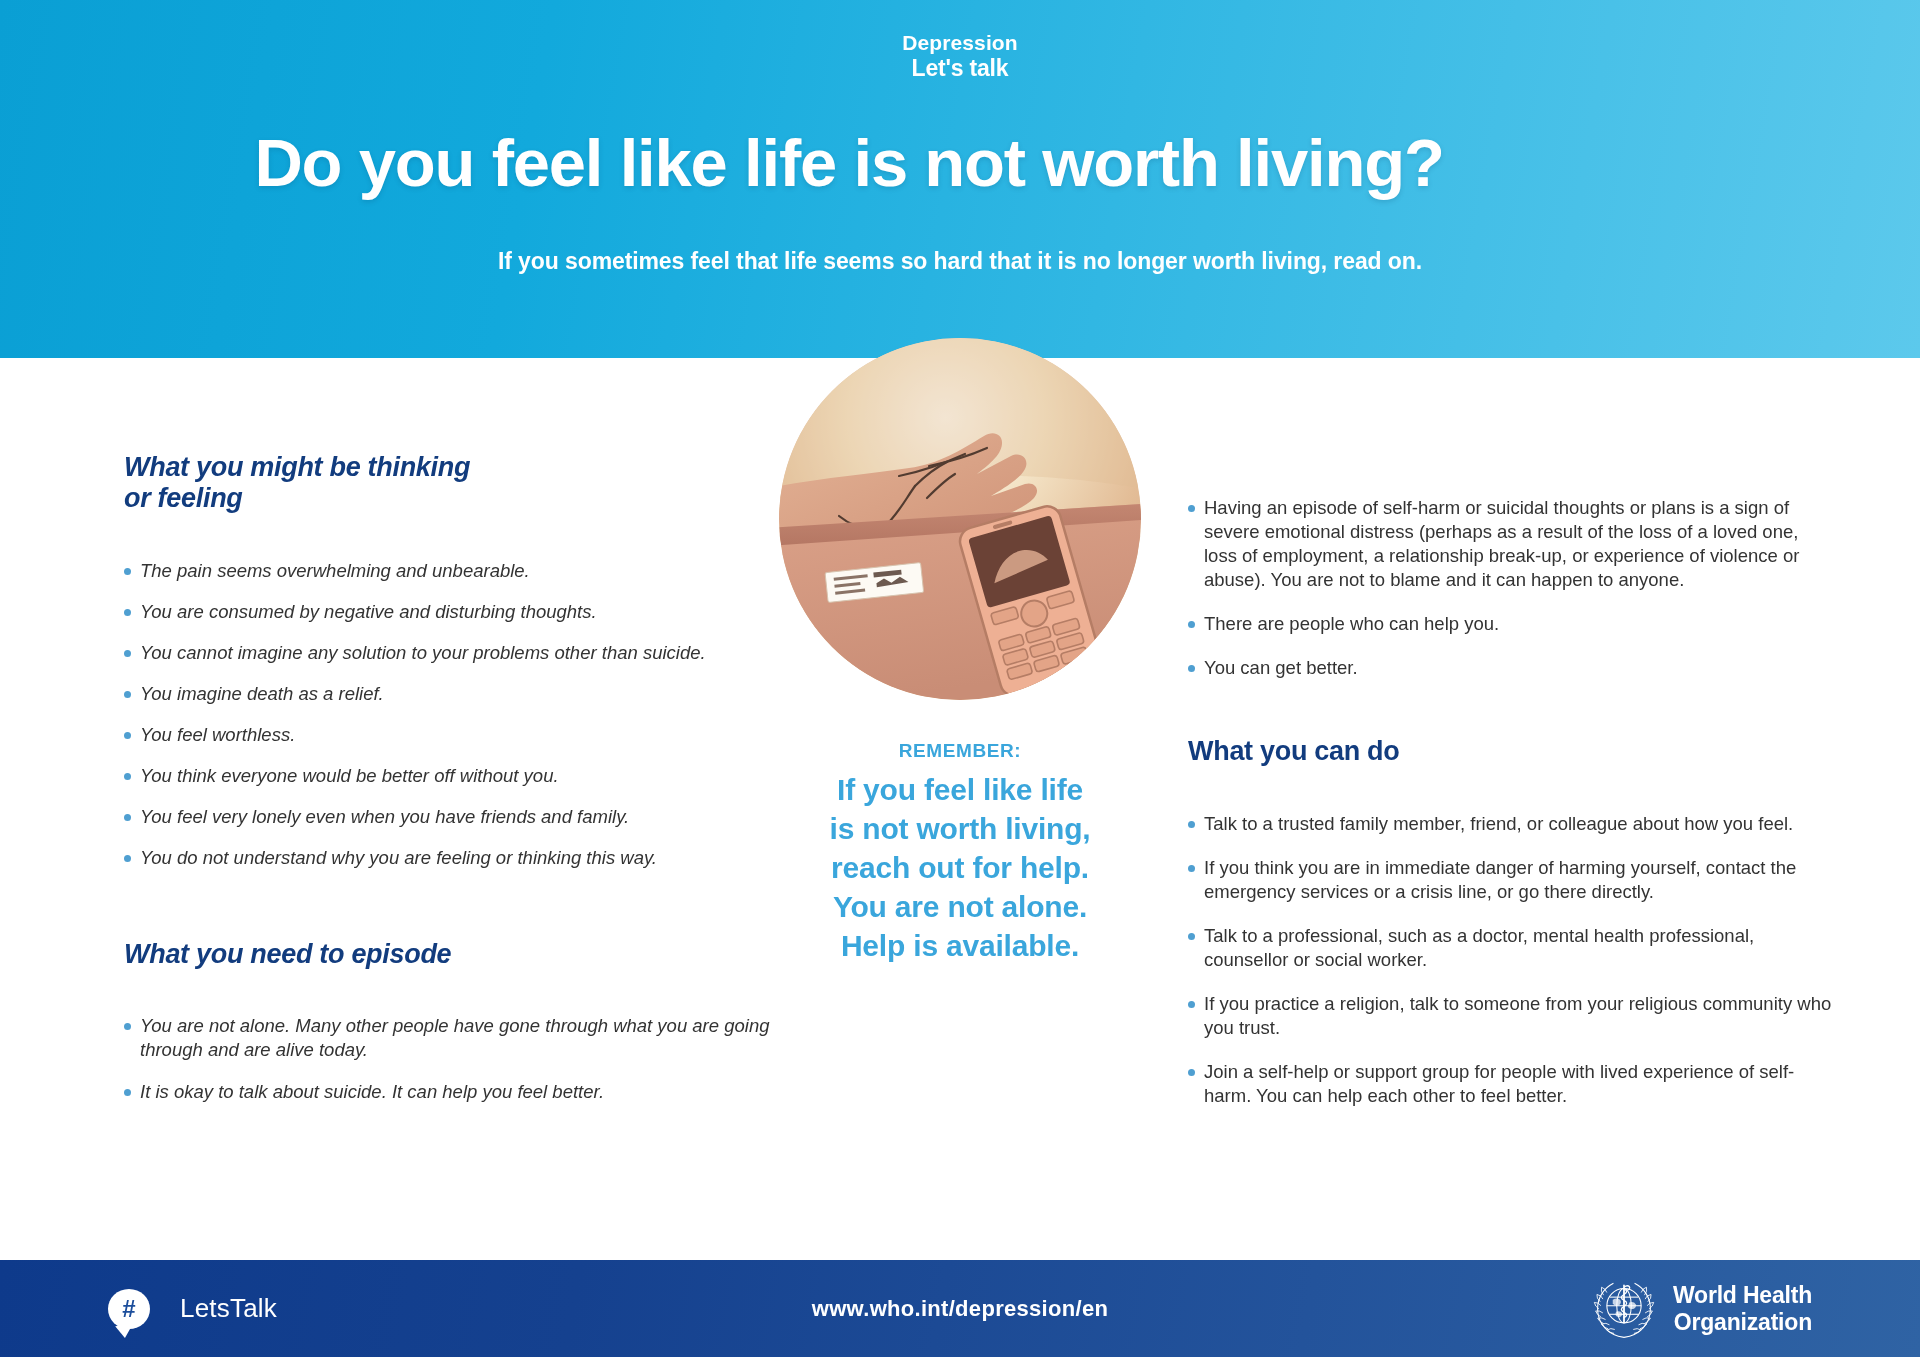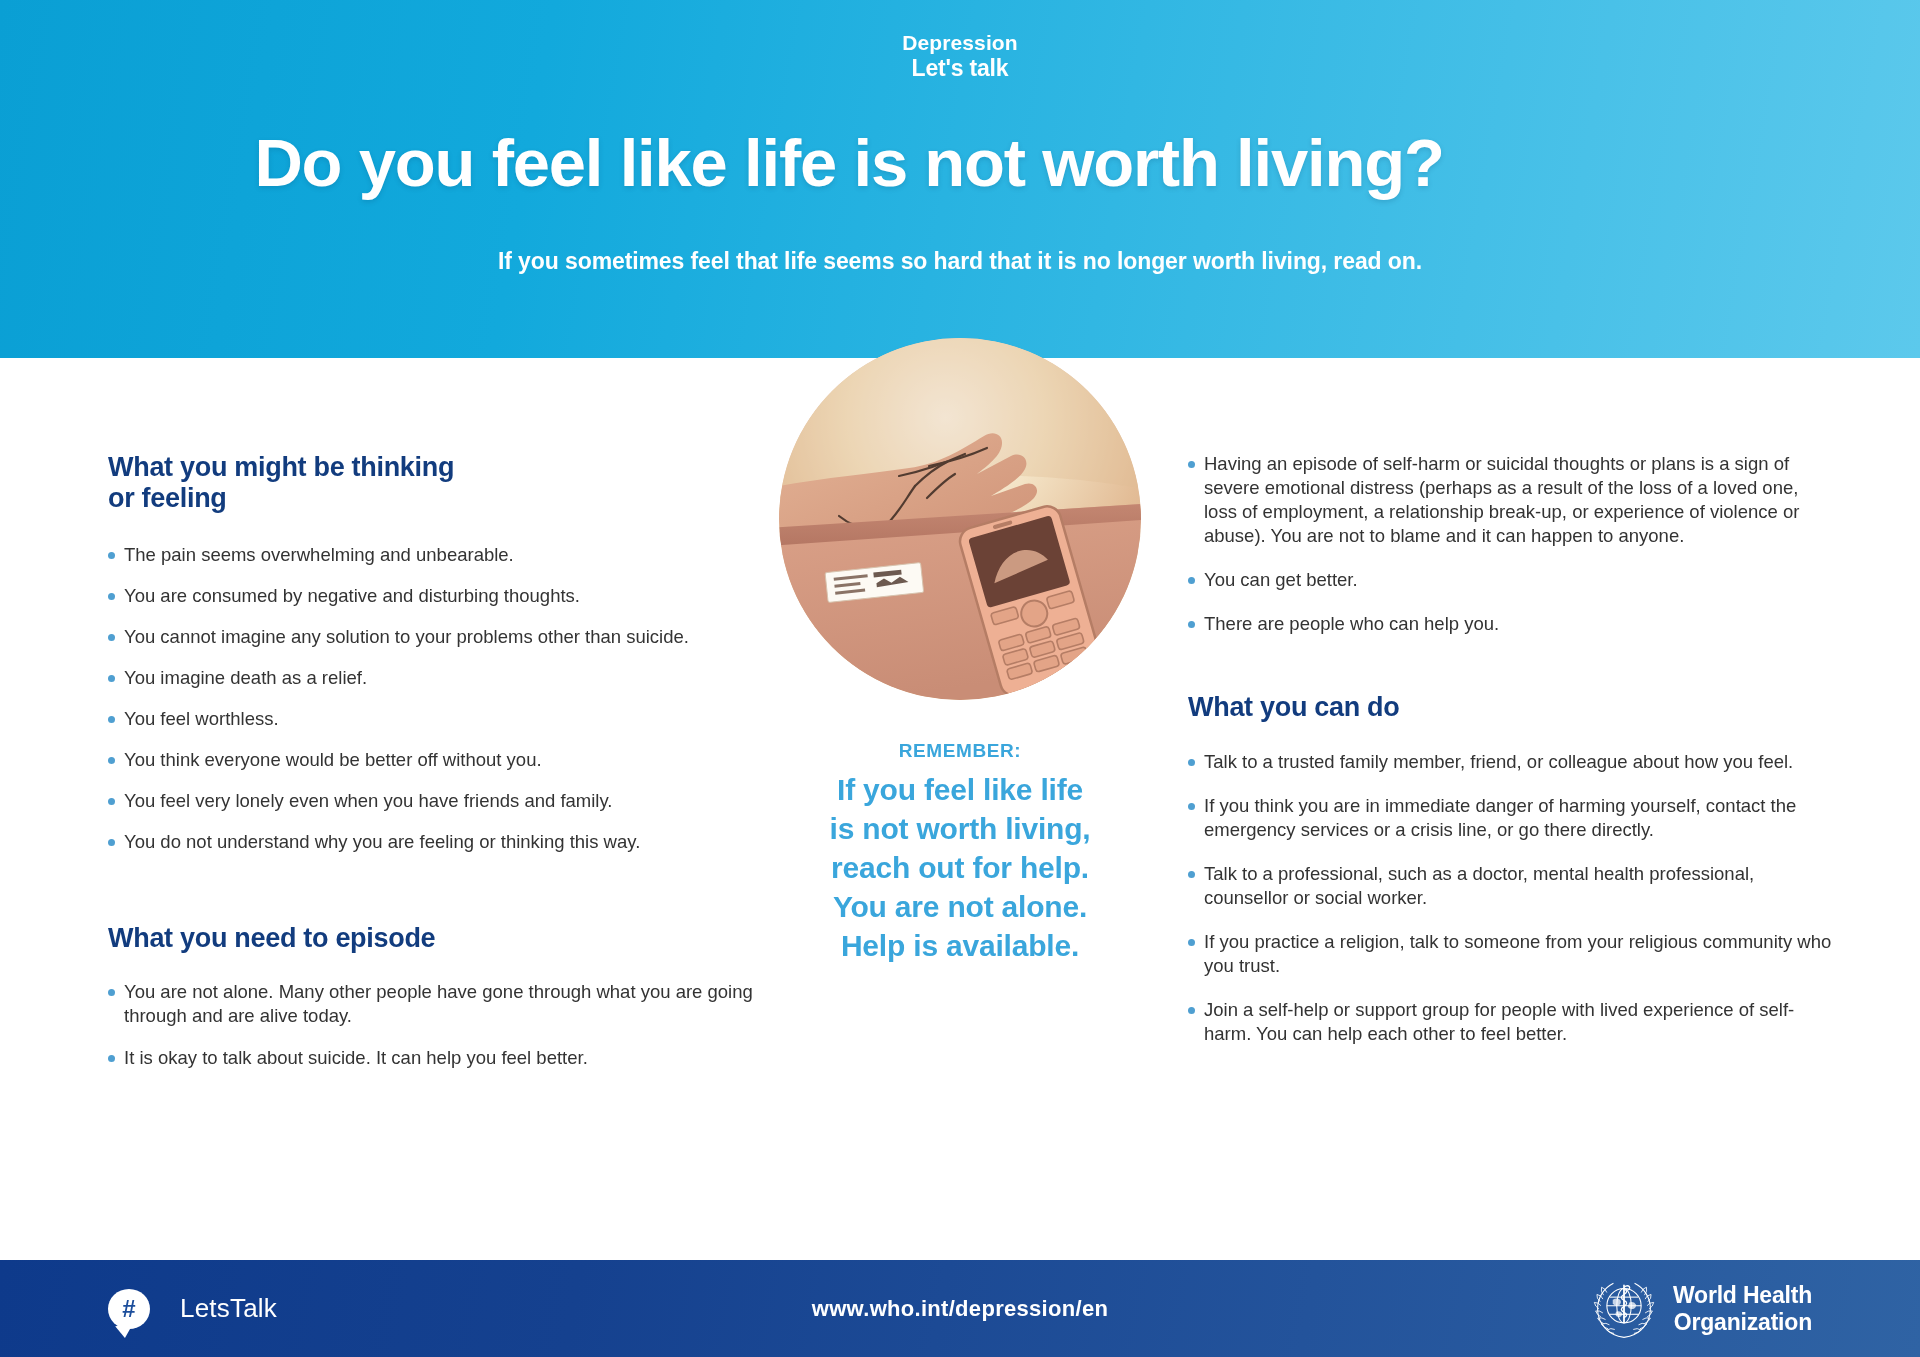--- a/index.html
+++ b/index.html
@@ -55,40 +55,40 @@
     width:362px; height:362px;
     border-radius:50%;
     overflow:hidden;
     z-index:5;
     background:#e7c9ae;
   }
   .hero-circle svg { display:block; width:362px; height:362px; }
 
   
   .col-left {
-    position:absolute; left:108px; top:452px; width:650px;
+    position:absolute; left:124px; top:452px; width:650px;font-style:italic;
   }
   .col-right {
     position:absolute; left:1188px; top:452px; width:648px;
   }
   .col-center {
     position:absolute; left:800px; top:740px; width:320px;
     text-align:center;
   }
 
   h2.section-title {
     color:#123c7e;
     font-size:27px; font-weight:bold;
     line-height:1.16;
     letter-spacing:-0.3px;
     margin-bottom:28px;
   }
   h2.section-title.tight { margin-bottom:26px; }
 
-  ul.bullets { list-style:none; }
+  ul.bullets { list-style:none;margin-top:44px; }
   ul.bullets li {
     position:relative;
     padding-left:16px;
     color:#333333;
     font-size:18.5px;
     line-height:1.30;
     margin-bottom:18px;
   }
   ul.bullets li:before {
     content:"";
@@ -297,22 +297,22 @@
       <span>is not worth living,</span><br>
       <span>reach out for help.</span><br>
       <span>You are not alone.</span><br>
       <span>Help is available.</span>
     </div>
   </div>
 
   <div class="col-right">
     <ul class="bullets right">
       <li>Having an episode of self-harm or suicidal thoughts or plans is a sign of severe emotional distress (perhaps as a result of the loss of a loved one, loss of employment, a relationship break-up, or experience of violence or abuse). You are not to blame and it can happen to anyone.</li>
+      <li>There are people who can help you.</li>
       <li>You can get better.</li>
-      <li>There are people who can help you.</li>
     </ul>
 
     <div class="spacer-block" style="height:36px;"></div>
 
     <h2 class="section-title tight">What you can do</h2>
     <ul class="bullets right">
       <li>Talk to a trusted family member, friend, or colleague about how you feel.</li>
       <li>If you think you are in immediate danger of harming yourself, contact the emergency services or a crisis line, or go there directly.</li>
       <li>Talk to a professional, such as a doctor, mental health professional, counsellor or social worker.</li>
       <li>If you practice a religion, talk to someone from your religious community who you trust.</li>

